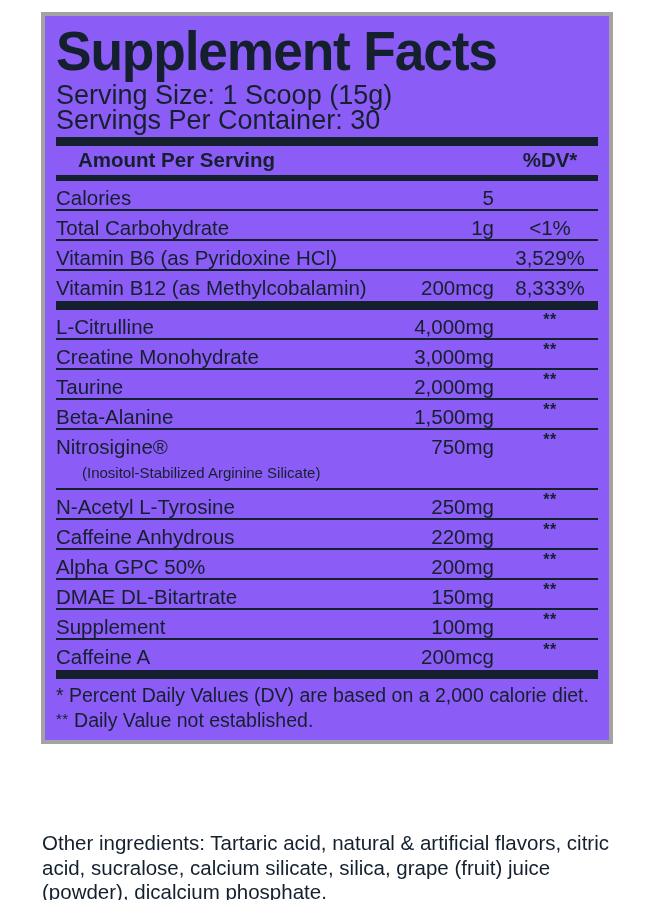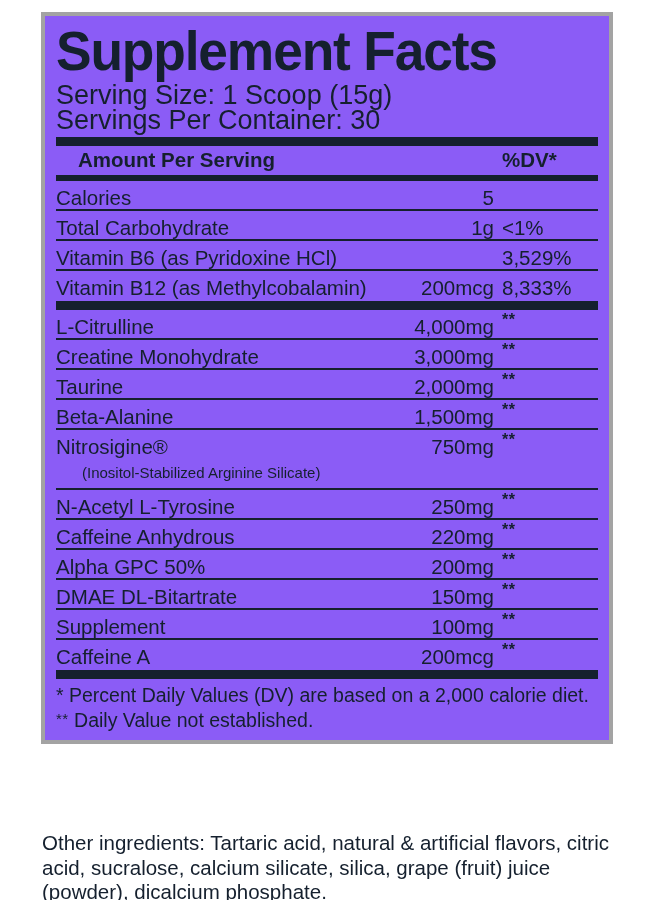--- a/index.html
+++ b/index.html
@@ -119,21 +119,21 @@
     font-size: 20.5px;
     line-height: 26px;
     white-space: nowrap;
     color: #15202e;
   }
   .row-dv {
     position: absolute;
     right: 0;
     top: 4px;
     width: 96px;
-    text-align: left;
+    text-align: center;
     font-size: 20.5px;
     line-height: 26px;
     white-space: nowrap;
     color: #15202e;
   }
   .row-dv.bold {
     font-weight: bold;
   }
   .row-dv.stars {
     top: 0px;

